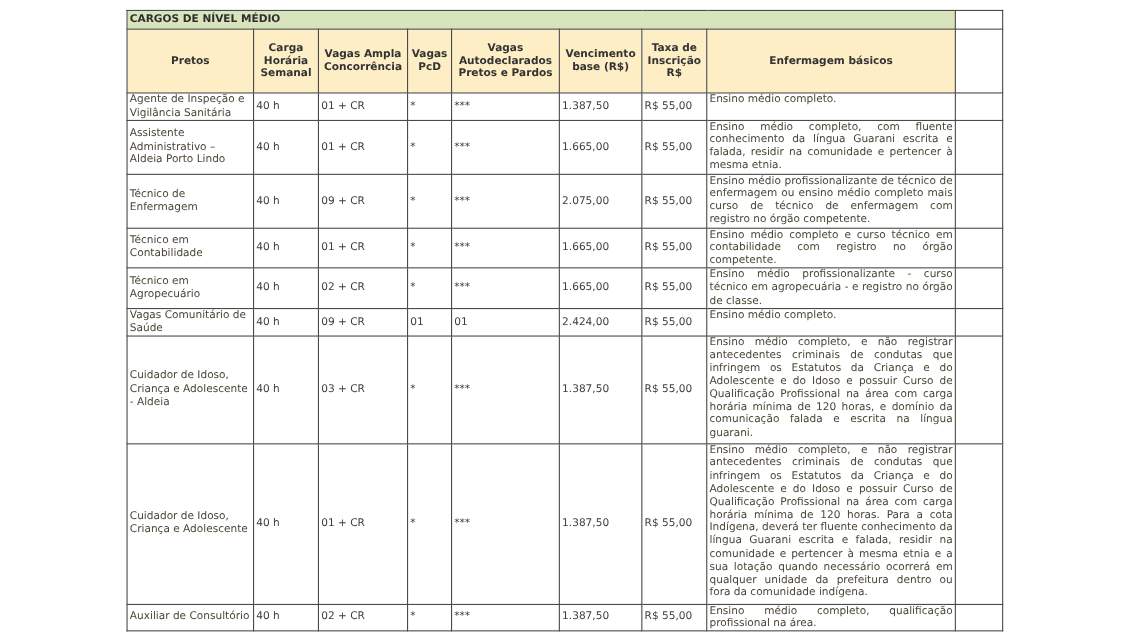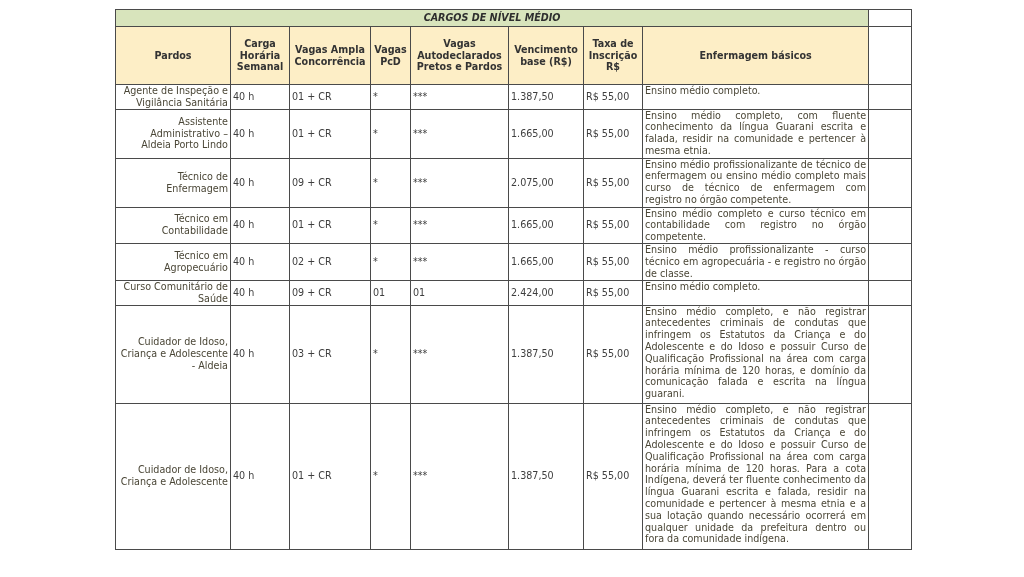--- a/index.html
+++ b/index.html
@@ -2,27 +2,27 @@
 <html><head>
 <meta charset="utf-8">
 <style>
   html, body { margin:0; padding:0; background:#ffffff; }
   body { width:1024px; height:577px; position:relative; overflow:hidden;
          font-family:"DejaVu Sans", sans-serif; color:#3a3a3a; }
   table.main { position:absolute; left:115px; top:9px; border-collapse:collapse;
                table-layout:fixed; width:796px; }
   table.main td, table.main th { border:1.5px solid #4a4a4a; padding:0 2px;
                font-size:9.6px; line-height:11.8px; overflow:hidden; }
-  .title-row td { background:#d8e4bc; height:16px; text-align:center; font-weight:bold;
-               font-size:9.8px; color:#2e2e2e;font-style:italic; }
+  .title-row td { background:#d8e4bc; height:16px; font-weight:bold;
+               font-size:9.8px; color:#2e2e2e; }
   .title-row td.blank { background:#ffffff; }
   .head-row th { background:#fdeec6; height:57px; font-weight:bold; color:#333;
                text-align:center; vertical-align:middle; font-size:9.8px; line-height:15px; }
   .head-row th.blank { background:#ffffff; }
-  td.cargo { text-align:right; vertical-align:middle; color:#4a4636; }
+  td.cargo { text-align:left; vertical-align:middle; color:#4a4636; }
   td.c { vertical-align:middle; color:#3e3e3e; }
   td.req { text-align:justify; vertical-align:top; color:#4a4636; line-height:11.4px; }
   td.blank { background:#fff; }
 </style>
 </head>
 <body>
 
 <table class="main">
   <colgroup>
     <col style="width:115px">
@@ -34,21 +34,21 @@
       <col style="width:59px">
       <col style="width:226px">
       <col style="width:43px">
   </colgroup>
   <tbody>
       <tr class="title-row">
     <td colspan="8">CARGOS DE NÍVEL MÉDIO</td>
     <td class="blank"></td>
   </tr>
   <tr class="head-row">
-    <th>Pardos</th>
+    <th>Pretos</th>
     <th>Carga Horária Semanal</th>
     <th>Vagas Ampla Concorrência</th>
     <th>Vagas PcD</th>
     <th>Vagas Autodeclarados Pretos e Pardos</th>
     <th>Vencimento base (R$)</th>
     <th>Taxa de Inscrição R$</th>
     <th>Enfermagem básicos</th>
     <th class="blank"></th>
   </tr>
   </tbody>
@@ -102,21 +102,21 @@
         <td class="c">40 h</td>
         <td class="c">02 + CR</td>
         <td class="c">*</td>
         <td class="c">***</td>
         <td class="c">1.665,00</td>
         <td class="c">R$ 55,00</td>
         <td class="req">Ensino médio profissionalizante - curso técnico em agropecuária - e registro no órgão de classe.</td>
         <td class="blank"></td>
       </tr>
       <tr style="height: 22px;">
-        <td class="cargo">Curso Comunitário de Saúde</td>
+        <td class="cargo">Vagas Comunitário de Saúde</td>
         <td class="c">40 h</td>
         <td class="c">09 + CR</td>
         <td class="c">01</td>
         <td class="c">01</td>
         <td class="c">2.424,00</td>
         <td class="c">R$ 55,00</td>
         <td class="req">Ensino médio completo.</td>
         <td class="blank"></td>
       </tr>
       <tr style="height: 98px;">
@@ -134,14 +134,25 @@
         <td class="cargo">Cuidador de Idoso, Criança e Adolescente</td>
         <td class="c">40 h</td>
         <td class="c">01 + CR</td>
         <td class="c">*</td>
         <td class="c">***</td>
         <td class="c">1.387,50</td>
         <td class="c">R$ 55,00</td>
         <td class="req">Ensino médio completo, e não registrar antecedentes criminais de condutas que infringem os Estatutos da Criança e do Adolescente e do Idoso e possuir Curso de Qualificação Profissional na área com carga horária mínima de 120 horas. Para a cota Indígena, deverá ter fluente conhecimento da língua Guarani escrita e falada, residir na comunidade e pertencer à mesma etnia e a sua lotação quando necessário ocorrerá em qualquer unidade da prefeitura dentro ou fora da comunidade indígena.</td>
         <td class="blank"></td>
       </tr>
+      <tr style="height: 23px;">
+        <td class="cargo">Auxiliar de Consultório</td>
+        <td class="c">40 h</td>
+        <td class="c">02 + CR</td>
+        <td class="c">*</td>
+        <td class="c">***</td>
+        <td class="c">1.387,50</td>
+        <td class="c">R$ 55,00</td>
+        <td class="req">Ensino médio completo, qualificação profissional na área.</td>
+        <td class="blank"></td>
+      </tr>
     </tbody>
 </table>
 
 </body></html>

